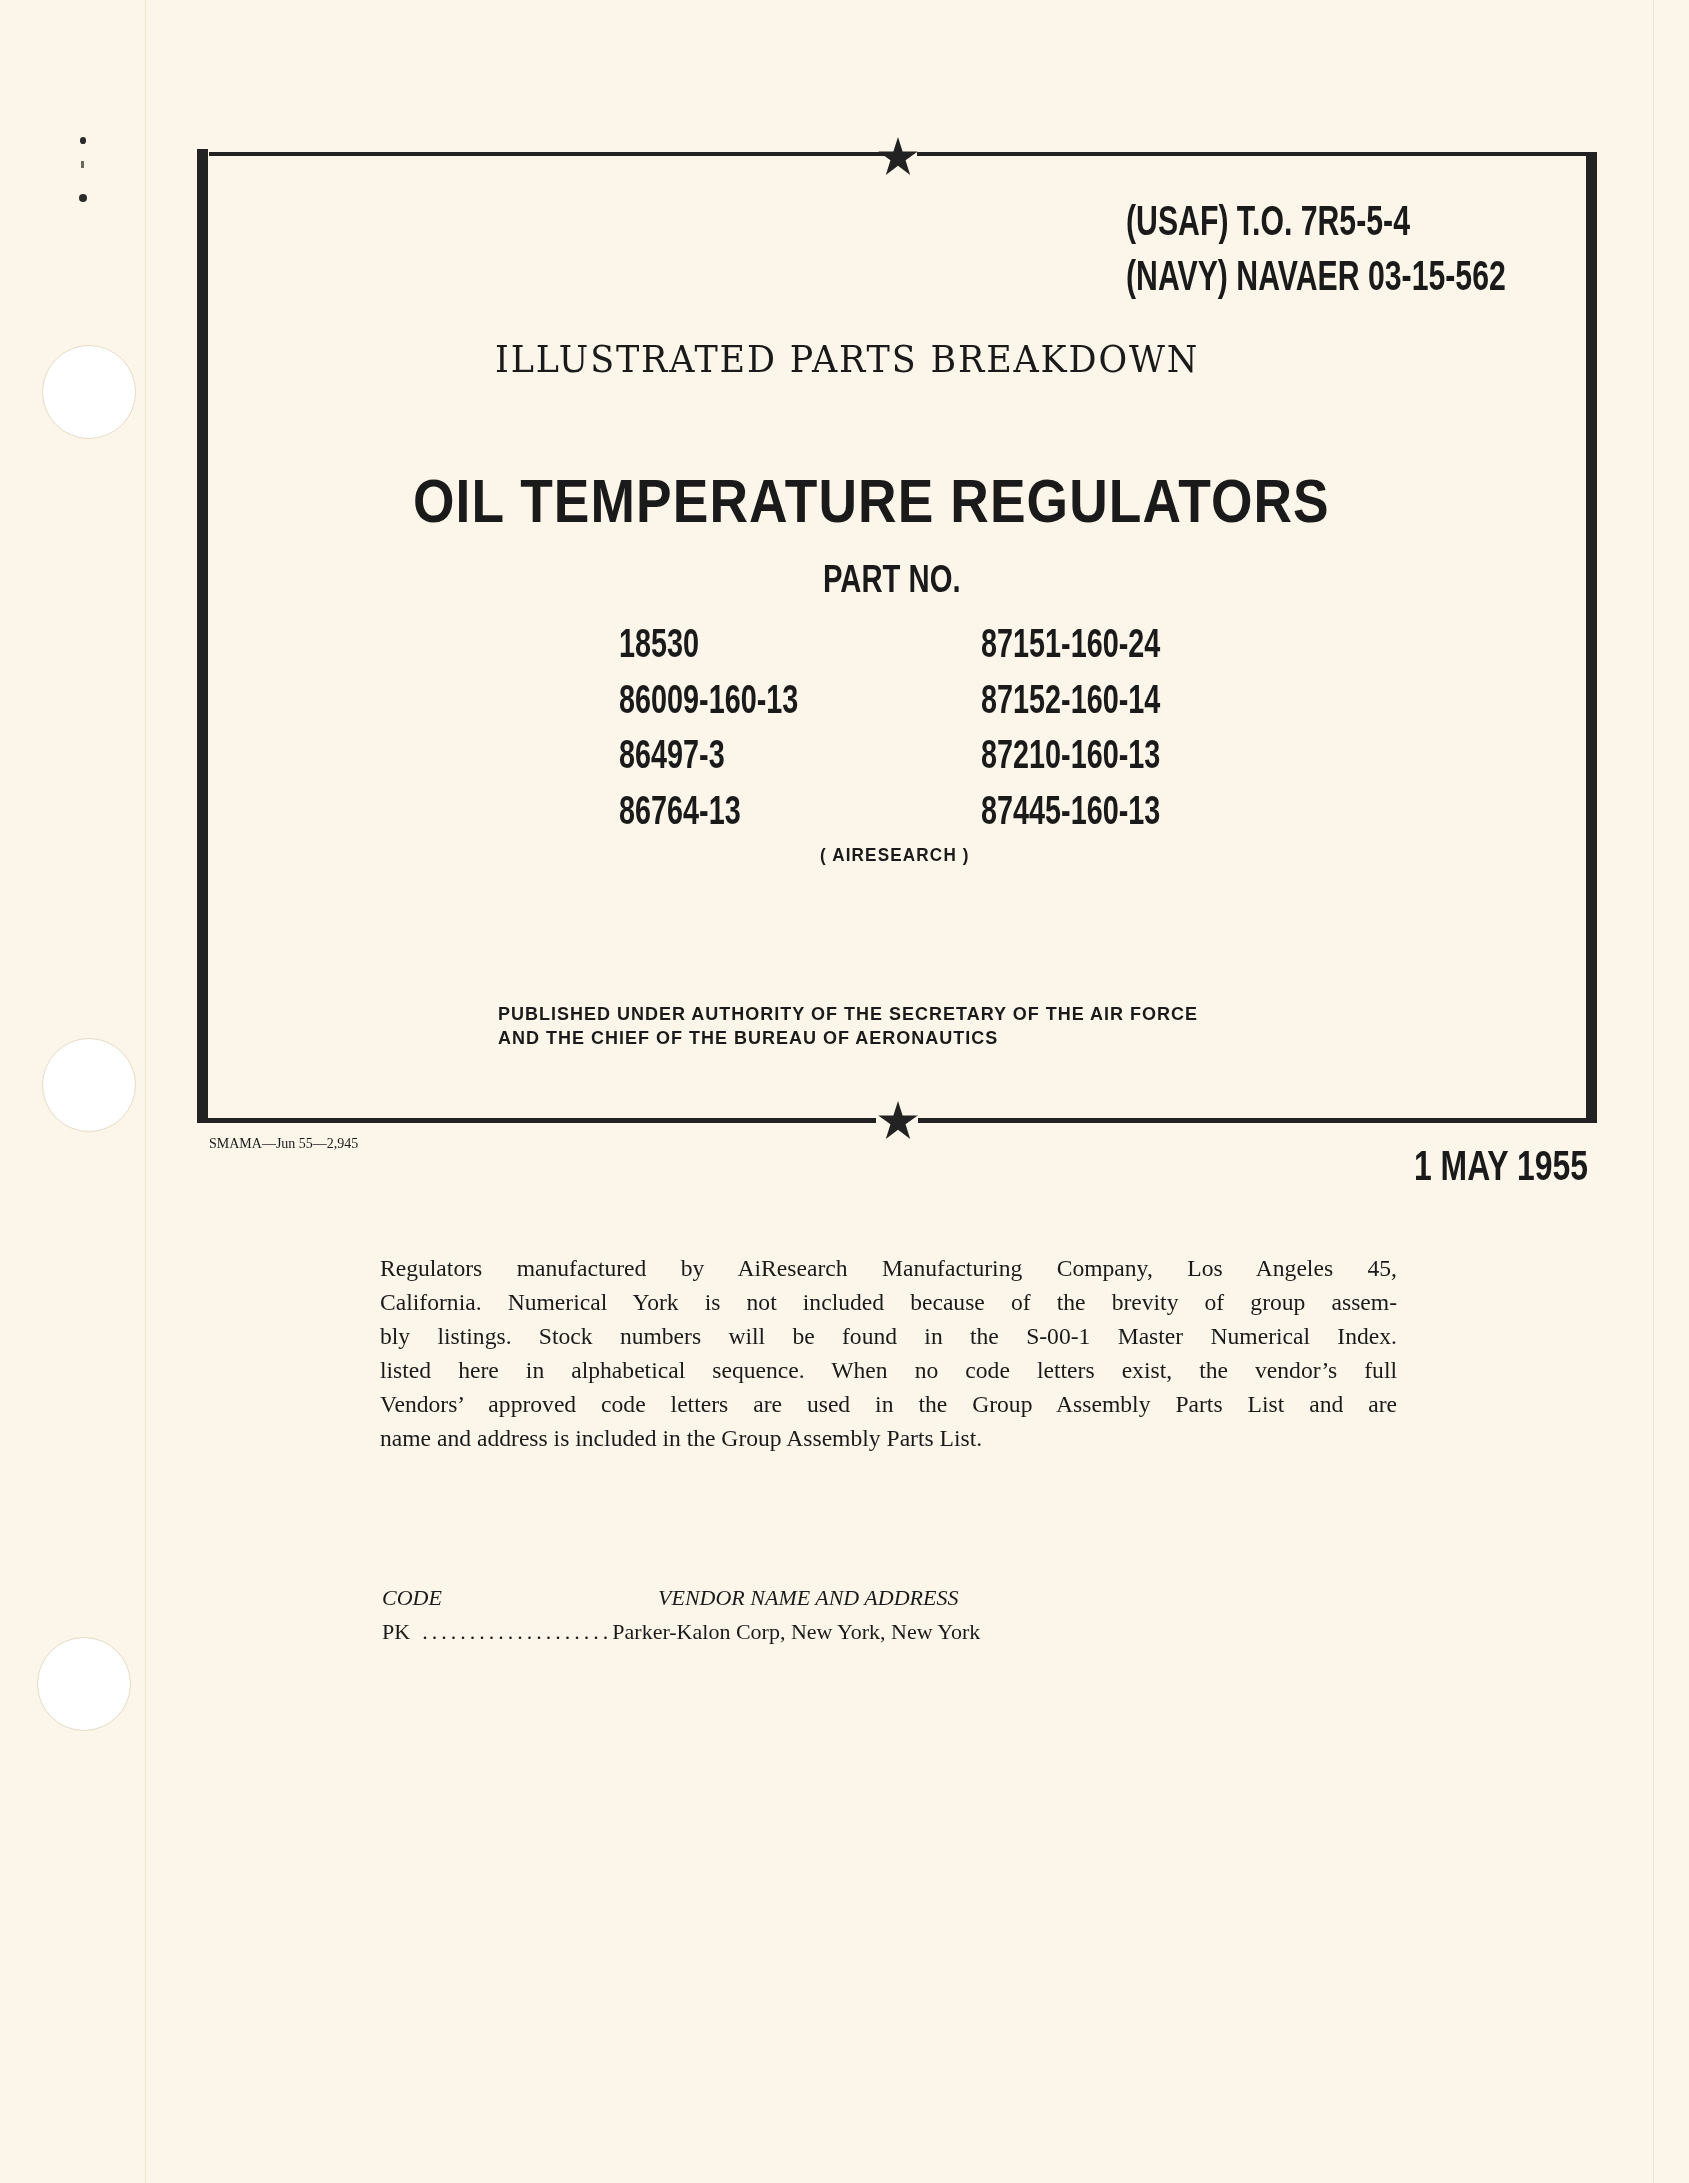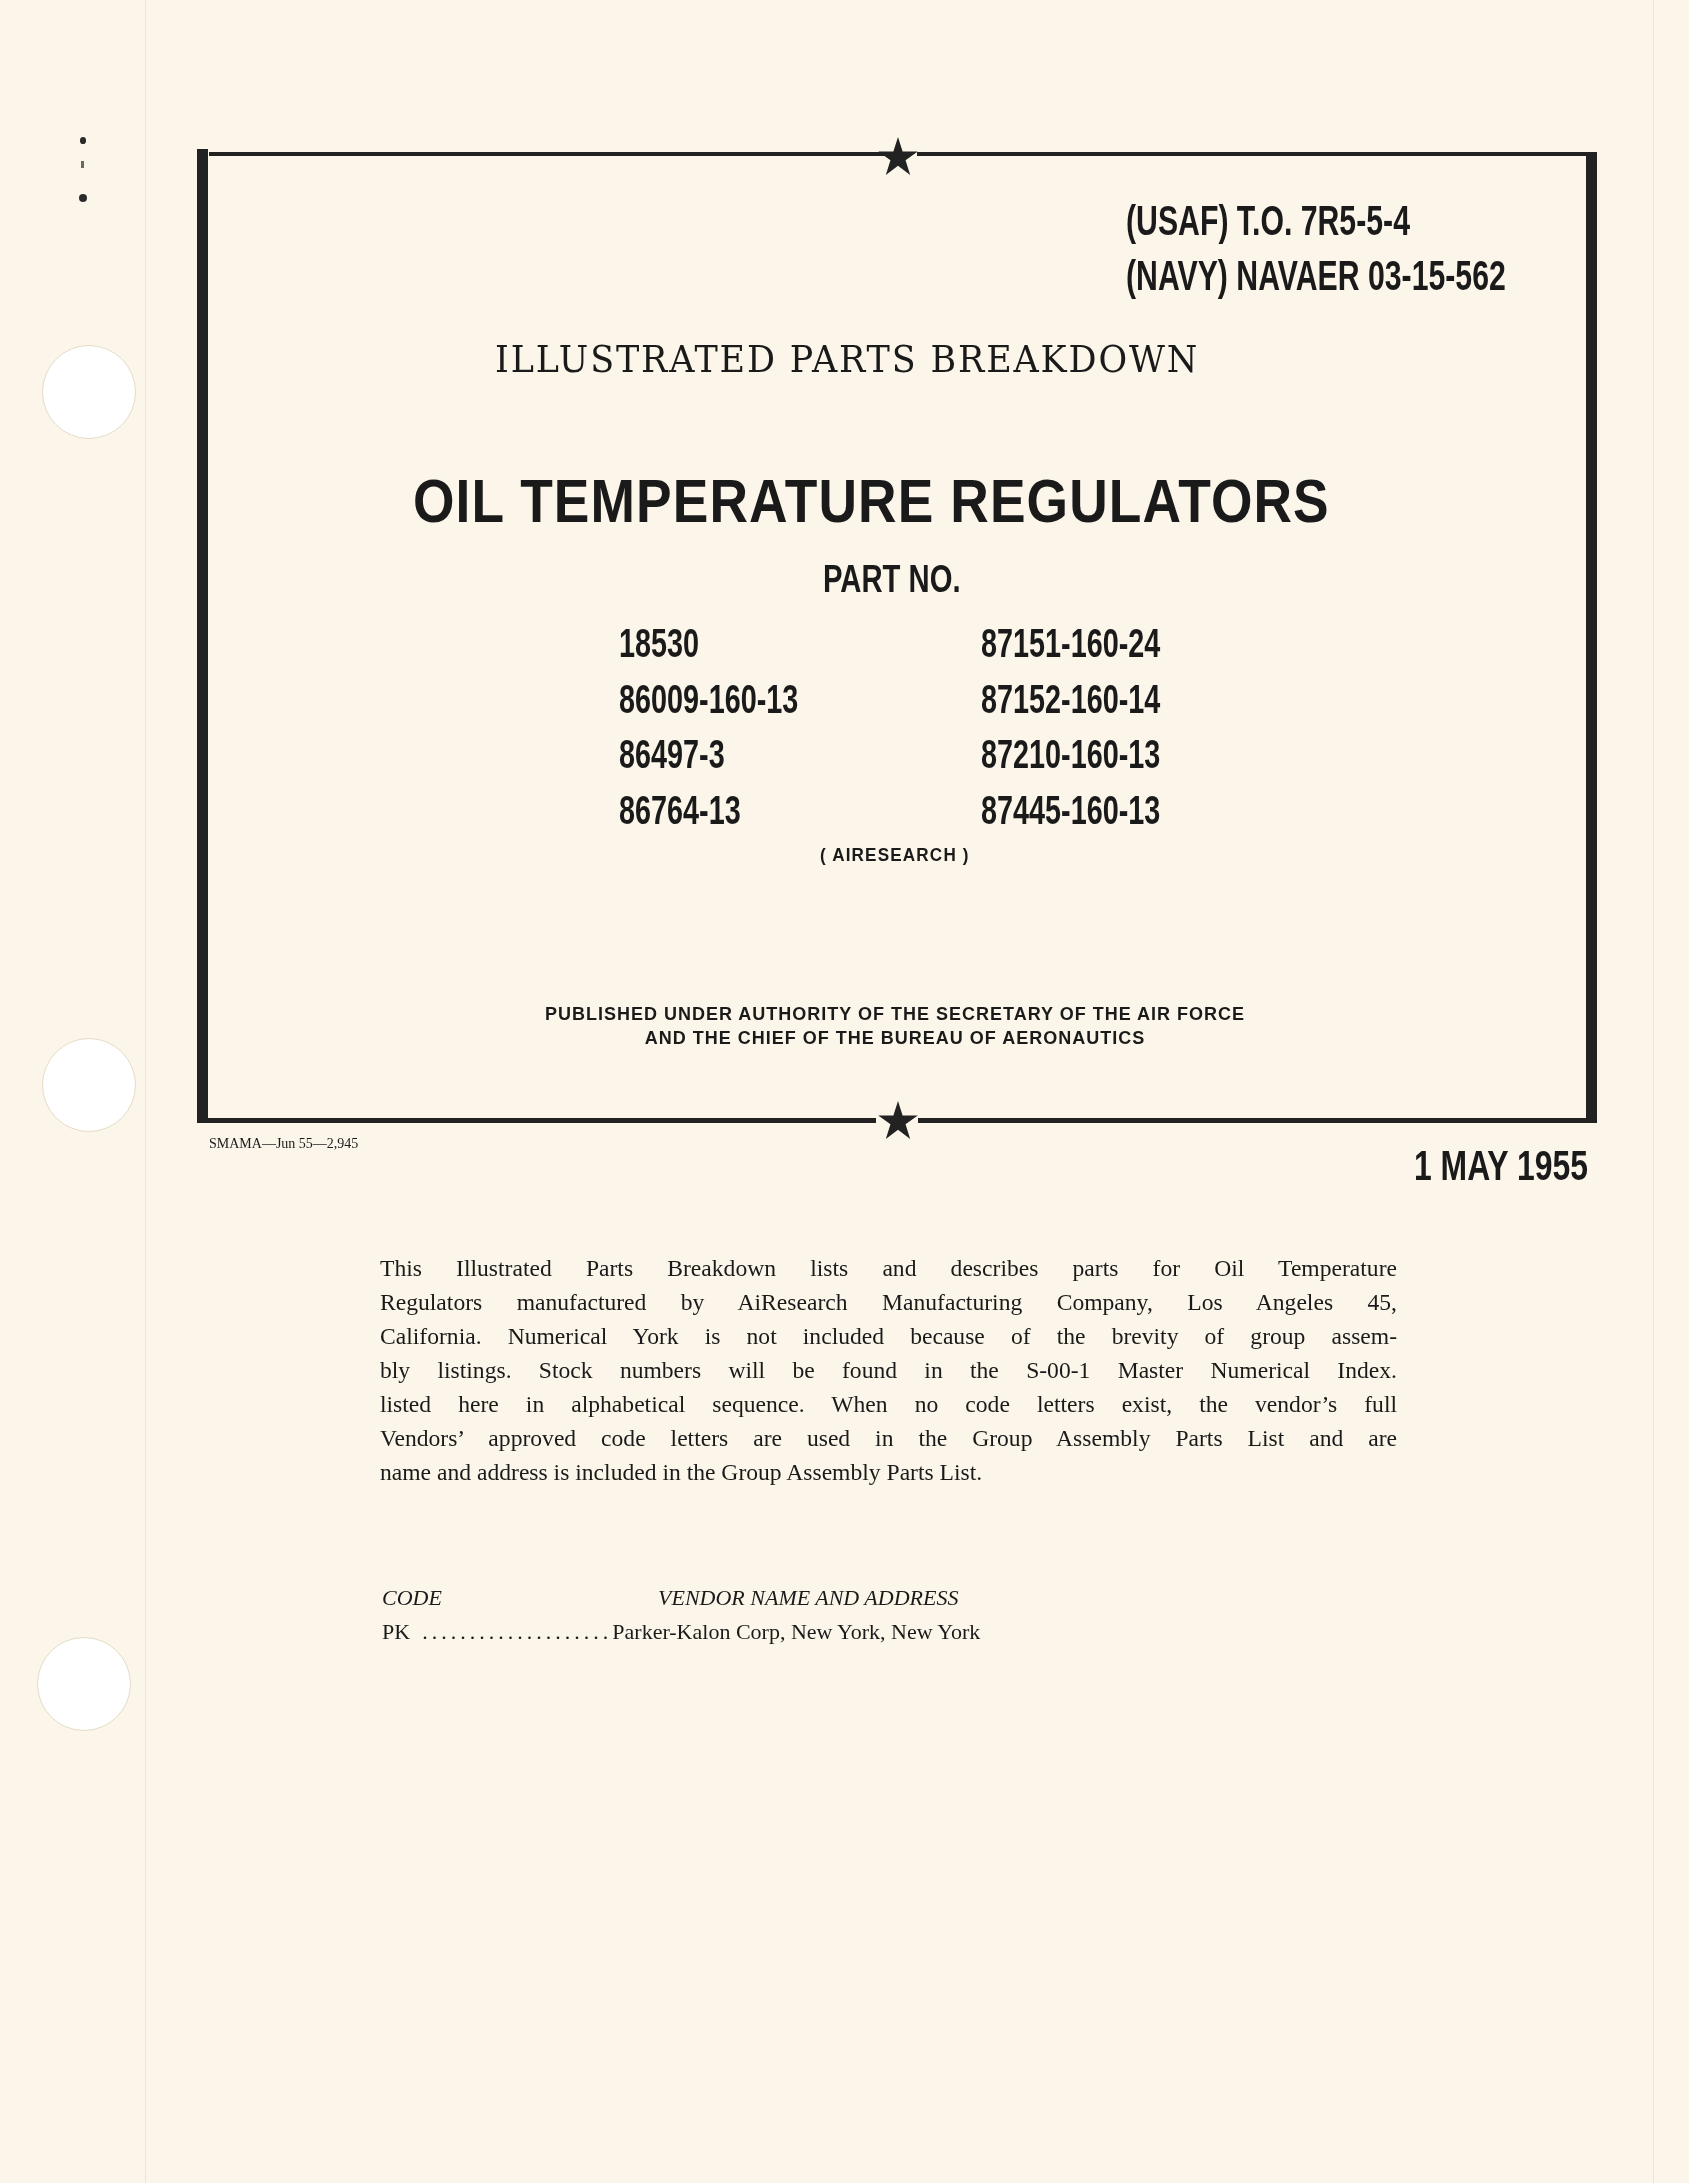--- a/index.html
+++ b/index.html
@@ -16,21 +16,21 @@
   .fold { position: absolute; top: 0; bottom: 0; width: 1.3px; background: #efe4cd; }
   .bar { position: absolute; background: #222; }
   .star { position: absolute; width: 42px; height: 42px; }
   .cond { font-family: "Liberation Sans", sans-serif; font-weight: bold; transform-origin: left top; white-space: nowrap; }
   .hdr { font-size: 42px; letter-spacing: 0px; transform: scaleX(0.72); }
   .ipb { font-family: "DejaVu Serif", serif; font-size: 38px; letter-spacing: 2px; transform: scaleX(0.92); transform-origin: left top; white-space: nowrap; }
   .title { font-size: 62px; transform: scaleX(0.86); letter-spacing: 1.3px; }
   .partno { font-size: 39px; transform: scaleX(0.75); }
   .pn { font-size: 40px; transform: scaleX(0.72); }
   .small-caps { font-size: 19px; letter-spacing: 1.3px; transform: scaleX(0.9); }
-  .pub { font-size: 18px; letter-spacing: 1px; text-align: center; width: 794px; line-height: 23.6px; }
+  .pub { font-size: 18px; letter-spacing: 1px; width: 794px; line-height: 23.6px; }
   .date { font-size: 42px; transform: scaleX(0.76); }
   .smama { font-family: "Liberation Serif", serif; font-size: 14px; white-space: nowrap; }
   .para {
     font-family: "Liberation Serif", serif; font-size: 23.6px; line-height: 34px;
     width: 1017px; text-align: justify; text-align-last: left;
   }
   .para span { display: block; text-align: justify; text-align-last: justify; }
   .para span.last { text-align-last: left; }
   .codehdr { font-family: "Liberation Serif", serif; font-style: italic; font-size: 22px; white-space: nowrap; }
   .coderow { font-family: "Liberation Serif", serif; font-size: 22px; white-space: nowrap; }
@@ -85,21 +85,20 @@
 
 <div class="abs cond pub" style="left:498px; top:1003px;">
   <div>PUBLISHED UNDER AUTHORITY OF THE SECRETARY OF THE AIR FORCE</div>
   <div>AND THE CHIEF OF THE BUREAU OF AERONAUTICS</div>
 </div>
 
 <div class="abs smama" style="left:209px; top:1136px;">SMAMA—Jun 55—2,945</div>
 <div class="abs cond date" style="left:1414px; top:1142px;">1 MAY 1955</div>
 
 <div class="abs para" style="left:380px; top:1251px;">
-  <span>This Illustrated Parts Breakdown lists and describes parts for Oil Temperature</span>
   <span>Regulators manufactured by AiResearch Manufacturing Company, Los Angeles 45,</span>
   <span>California. Numerical York is not included because of the brevity of group assem-</span>
   <span>bly listings. Stock numbers will be found in the S-00-1 Master Numerical Index.</span>
   <span>listed here in alphabetical sequence. When no code letters exist, the vendor’s full</span>
   <span>Vendors’ approved code letters are used in the Group Assembly Parts List and are</span>
   <span class="last">name and address is included in the Group Assembly Parts List.</span>
 </div>
 
 <div>
   <div class="abs codehdr" style="left:382px; top:1585px;">CODE</div>

